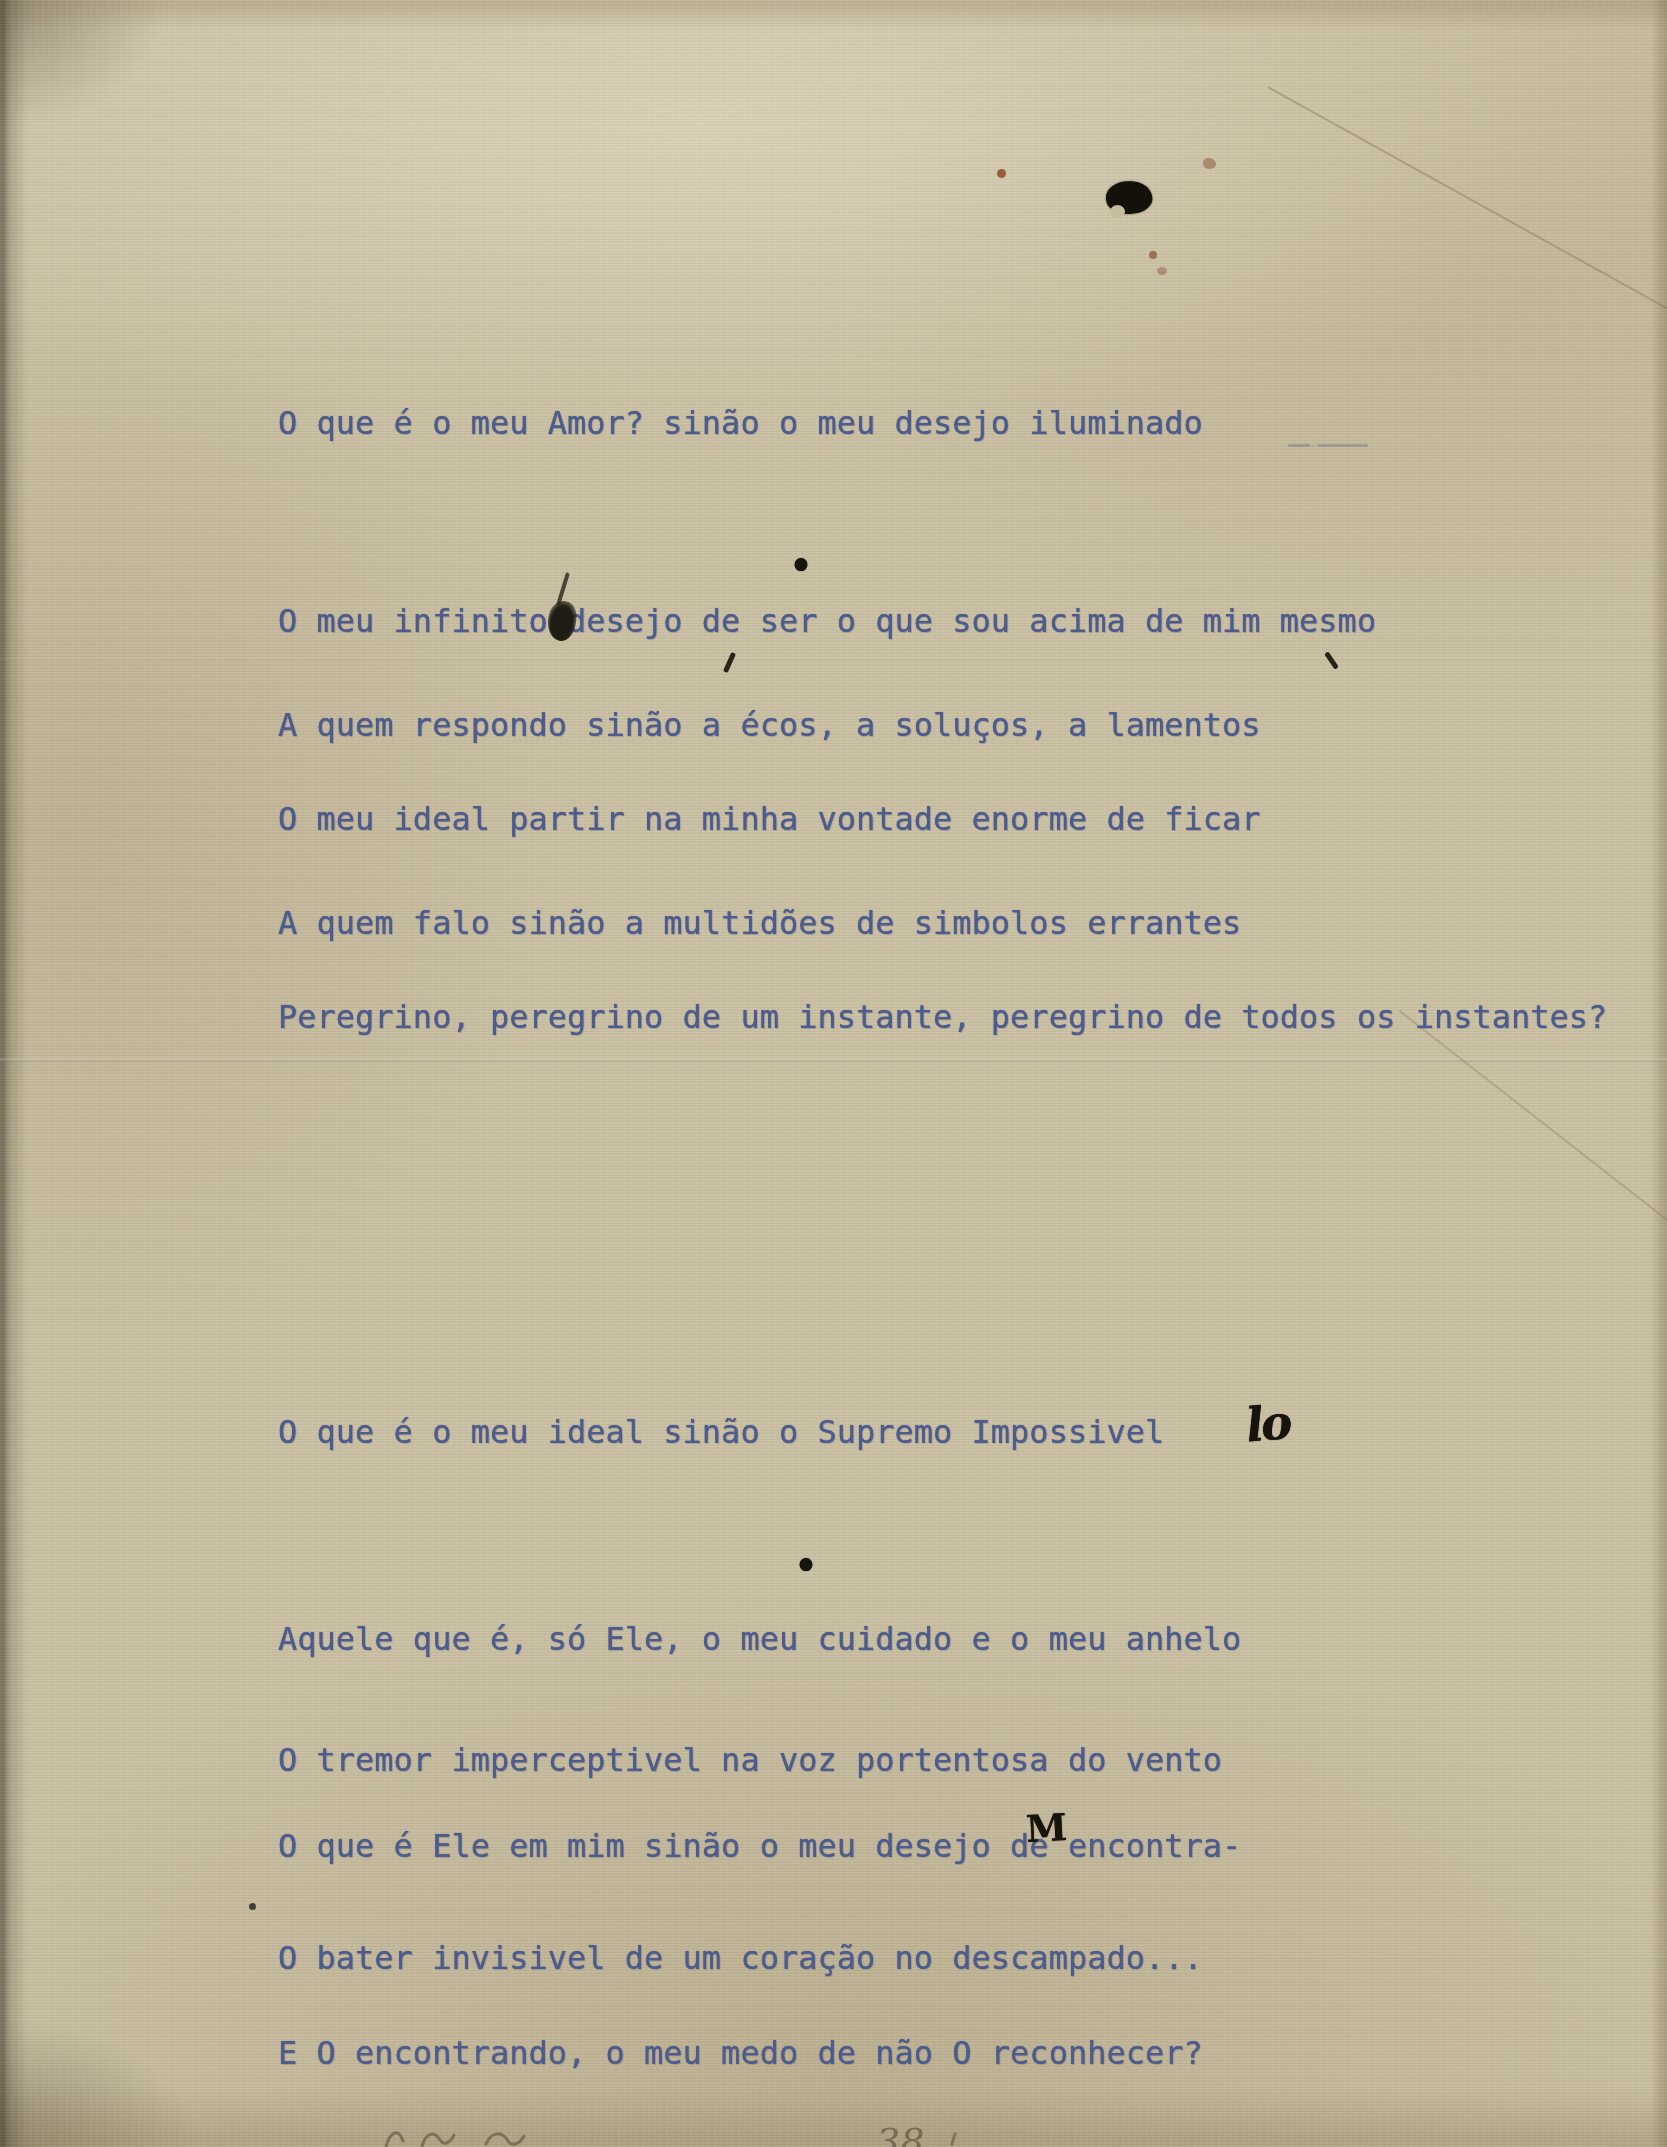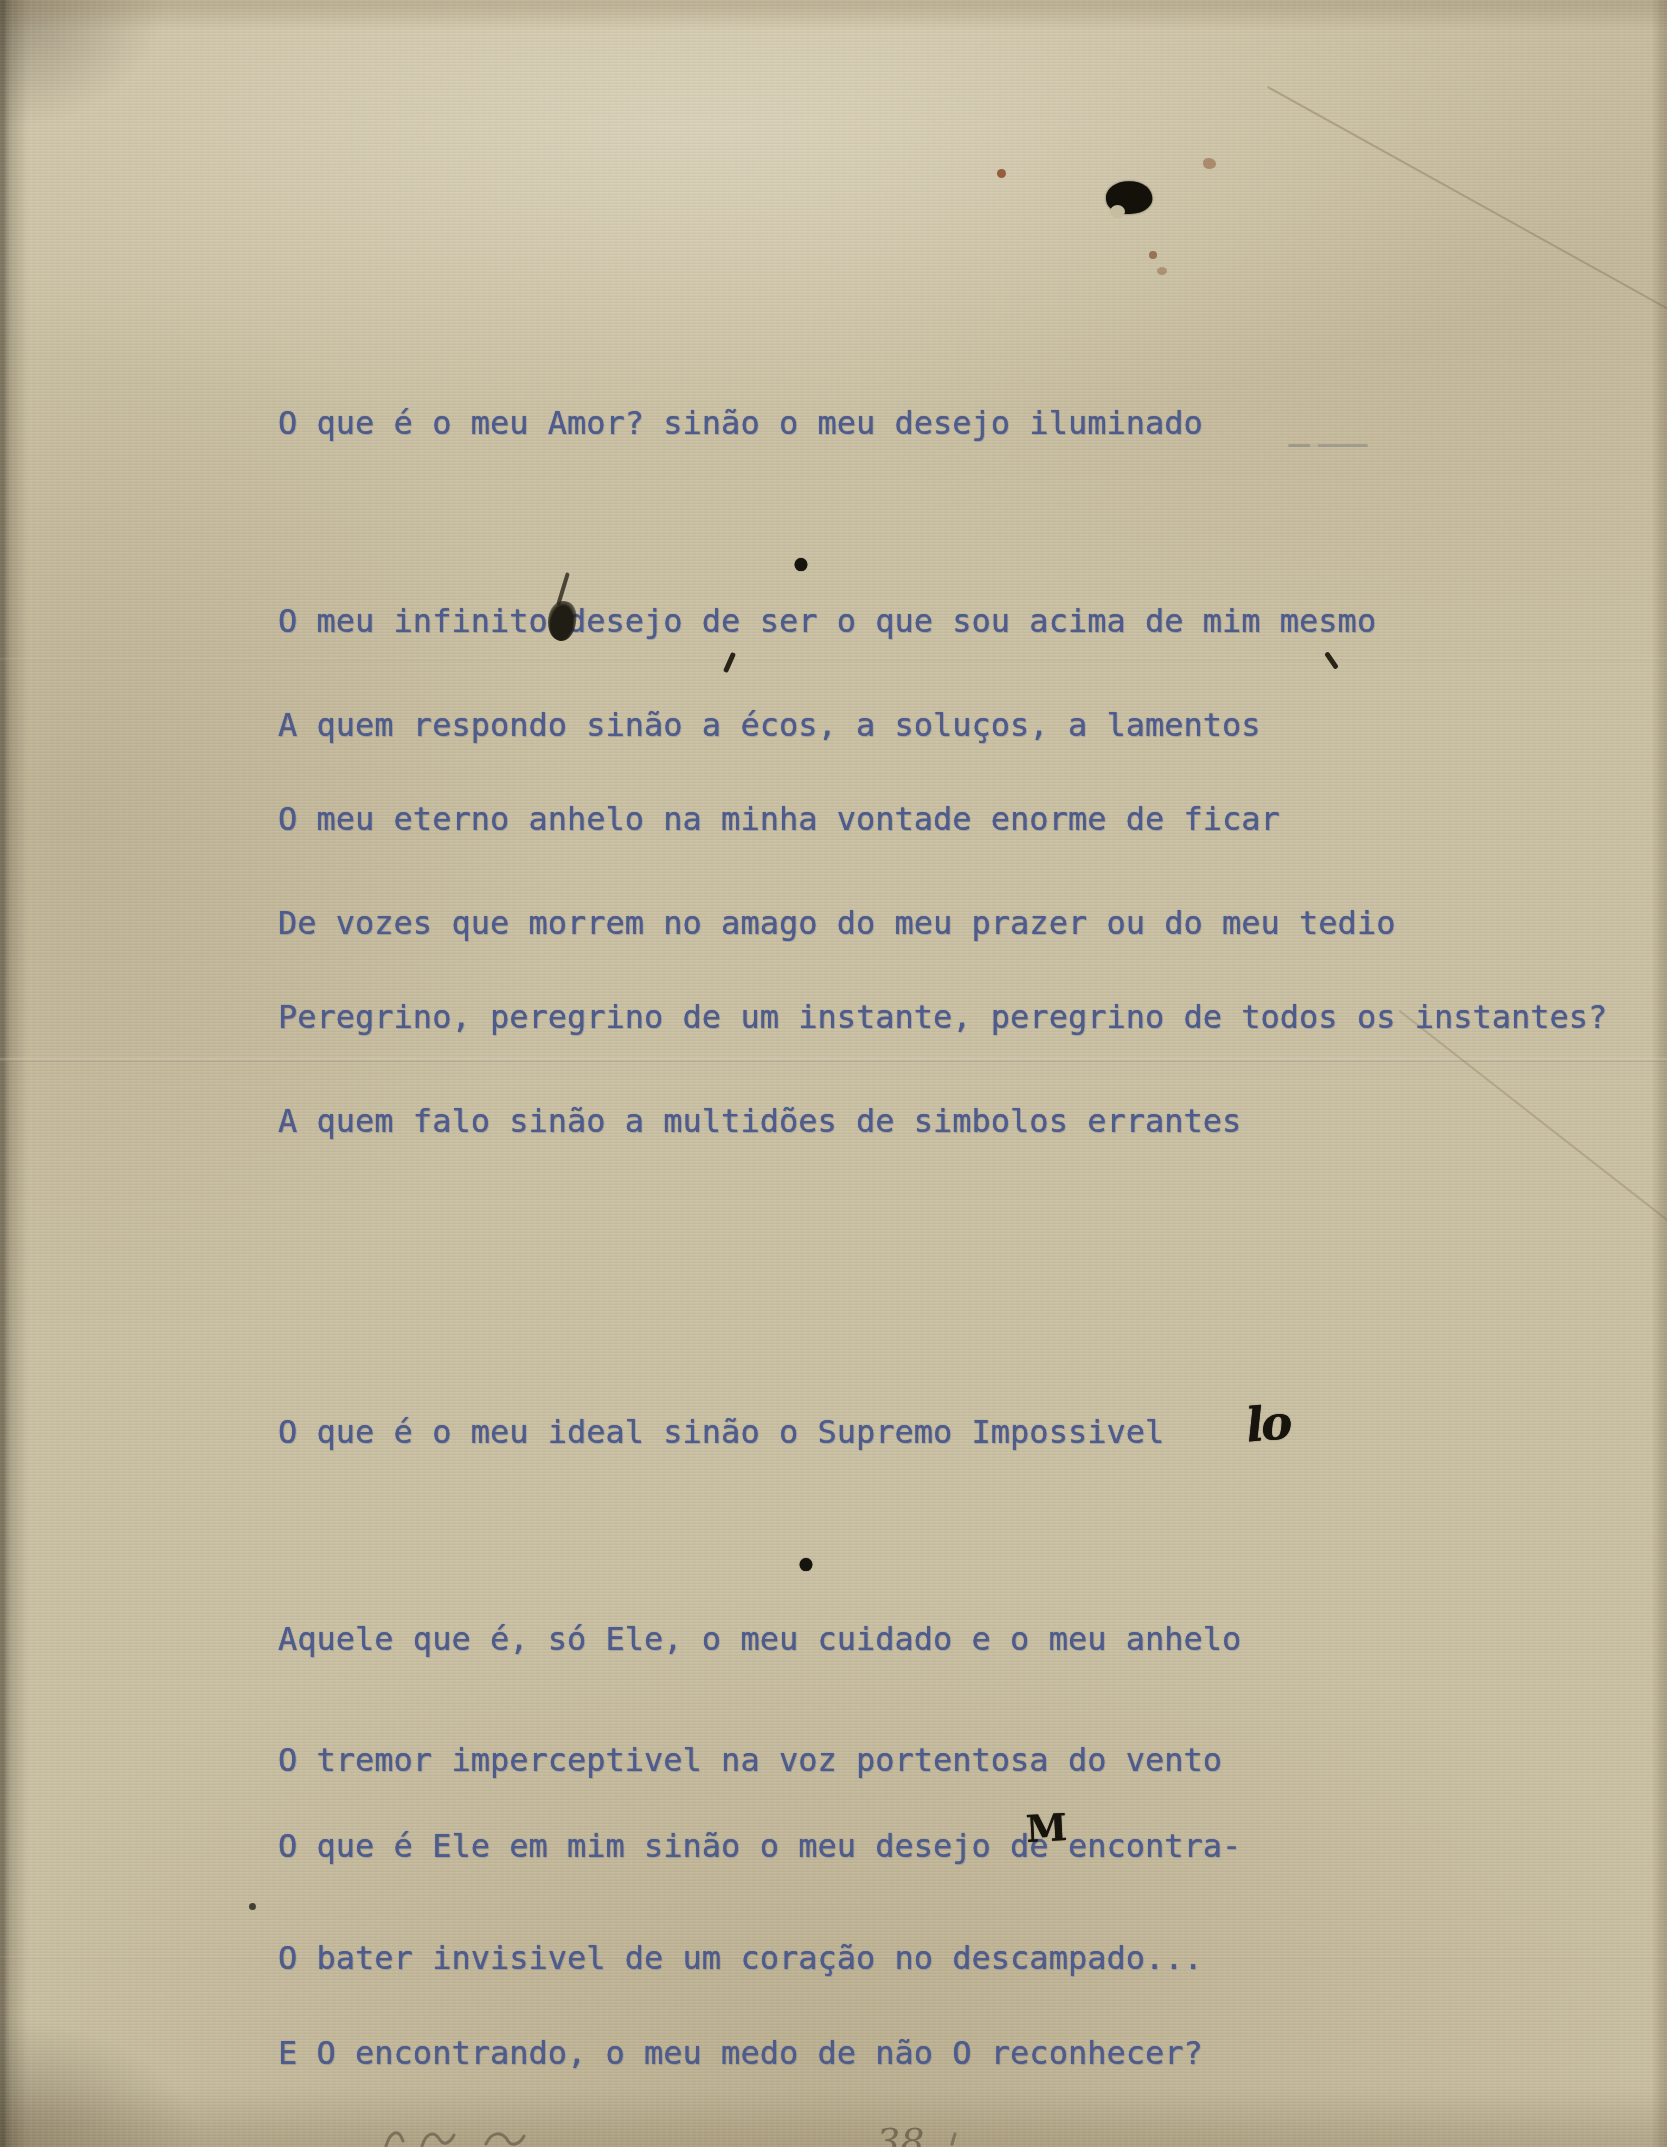--- a/index.html
+++ b/index.html
@@ -88,30 +88,29 @@
   <div class="blob-bite"></div>
   <div class="speck a"></div>
   <div class="speck b"></div>
   <div class="speck c"></div>
   <div class="speck d"></div>
   <div class="speck e"></div>
 
   <div class="stanza s1" style="top:258px">
     <div class="line">O que é o meu Amor? sinão o meu desejo iluminado</div>
     <div class="line">O meu infinito desejo de ser o que sou acima de mim mesmo</div>
-    <div class="line">O meu eterno anhelo na minha vontade enorme de ficar</div>
+    <div class="line">O meu ideal partir na minha vontade enorme de ficar</div>
     <div class="line">Peregrino, peregrino de um instante, peregrino de todos os instantes?</div>
   </div>
   <div class="underline-ficar"></div>
 
   <div class="sep-dot" style="left:788px; top:556px">•</div>
 
   <div class="stanza s2" style="top:560px">
     <div class="line">A quem respondo sinão a écos, a soluços, a lamentos</div>
-    <div class="line">De vozes que morrem no amago do meu prazer ou do meu tedio</div>
     <div class="line">A quem falo sinão a multidões de simbolos errantes</div>
   </div>
   <div class="ink-blot"></div>
   <div class="ink-blot-tail"></div>
   <div class="accent-mark accent-amago"></div>
   <div class="accent-mark accent-tedio"></div>
 
 
   <div class="stanza s4" style="top:1260px">
     <div class="line">O que é o meu ideal sinão o Supremo Impossivel</div>

